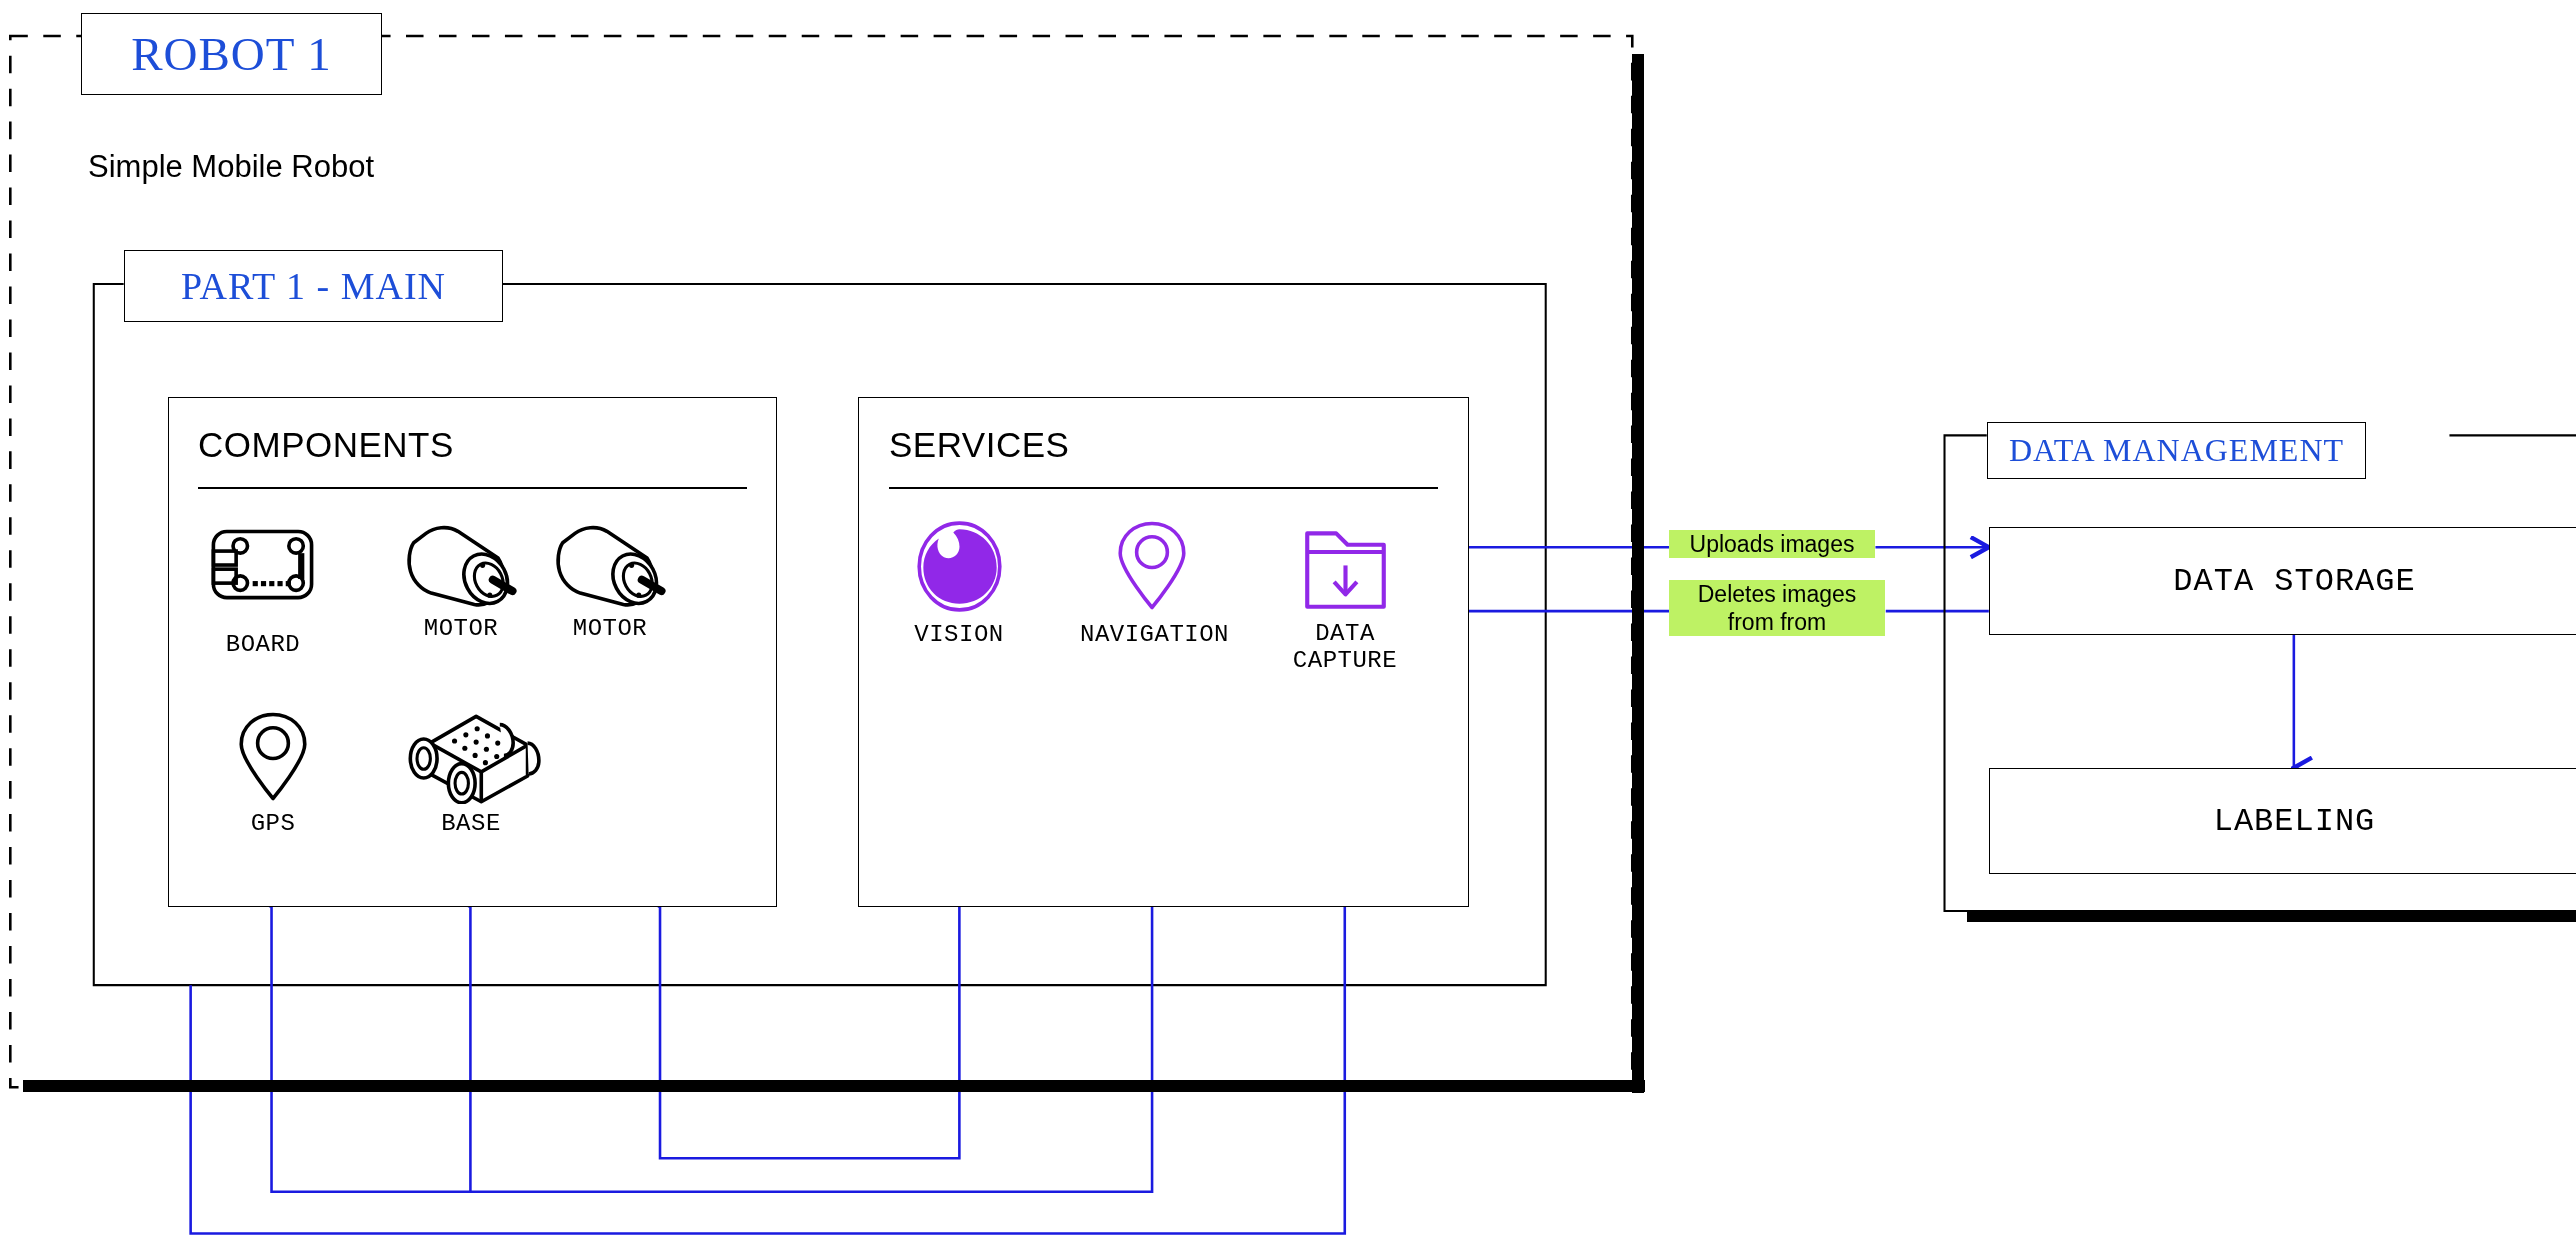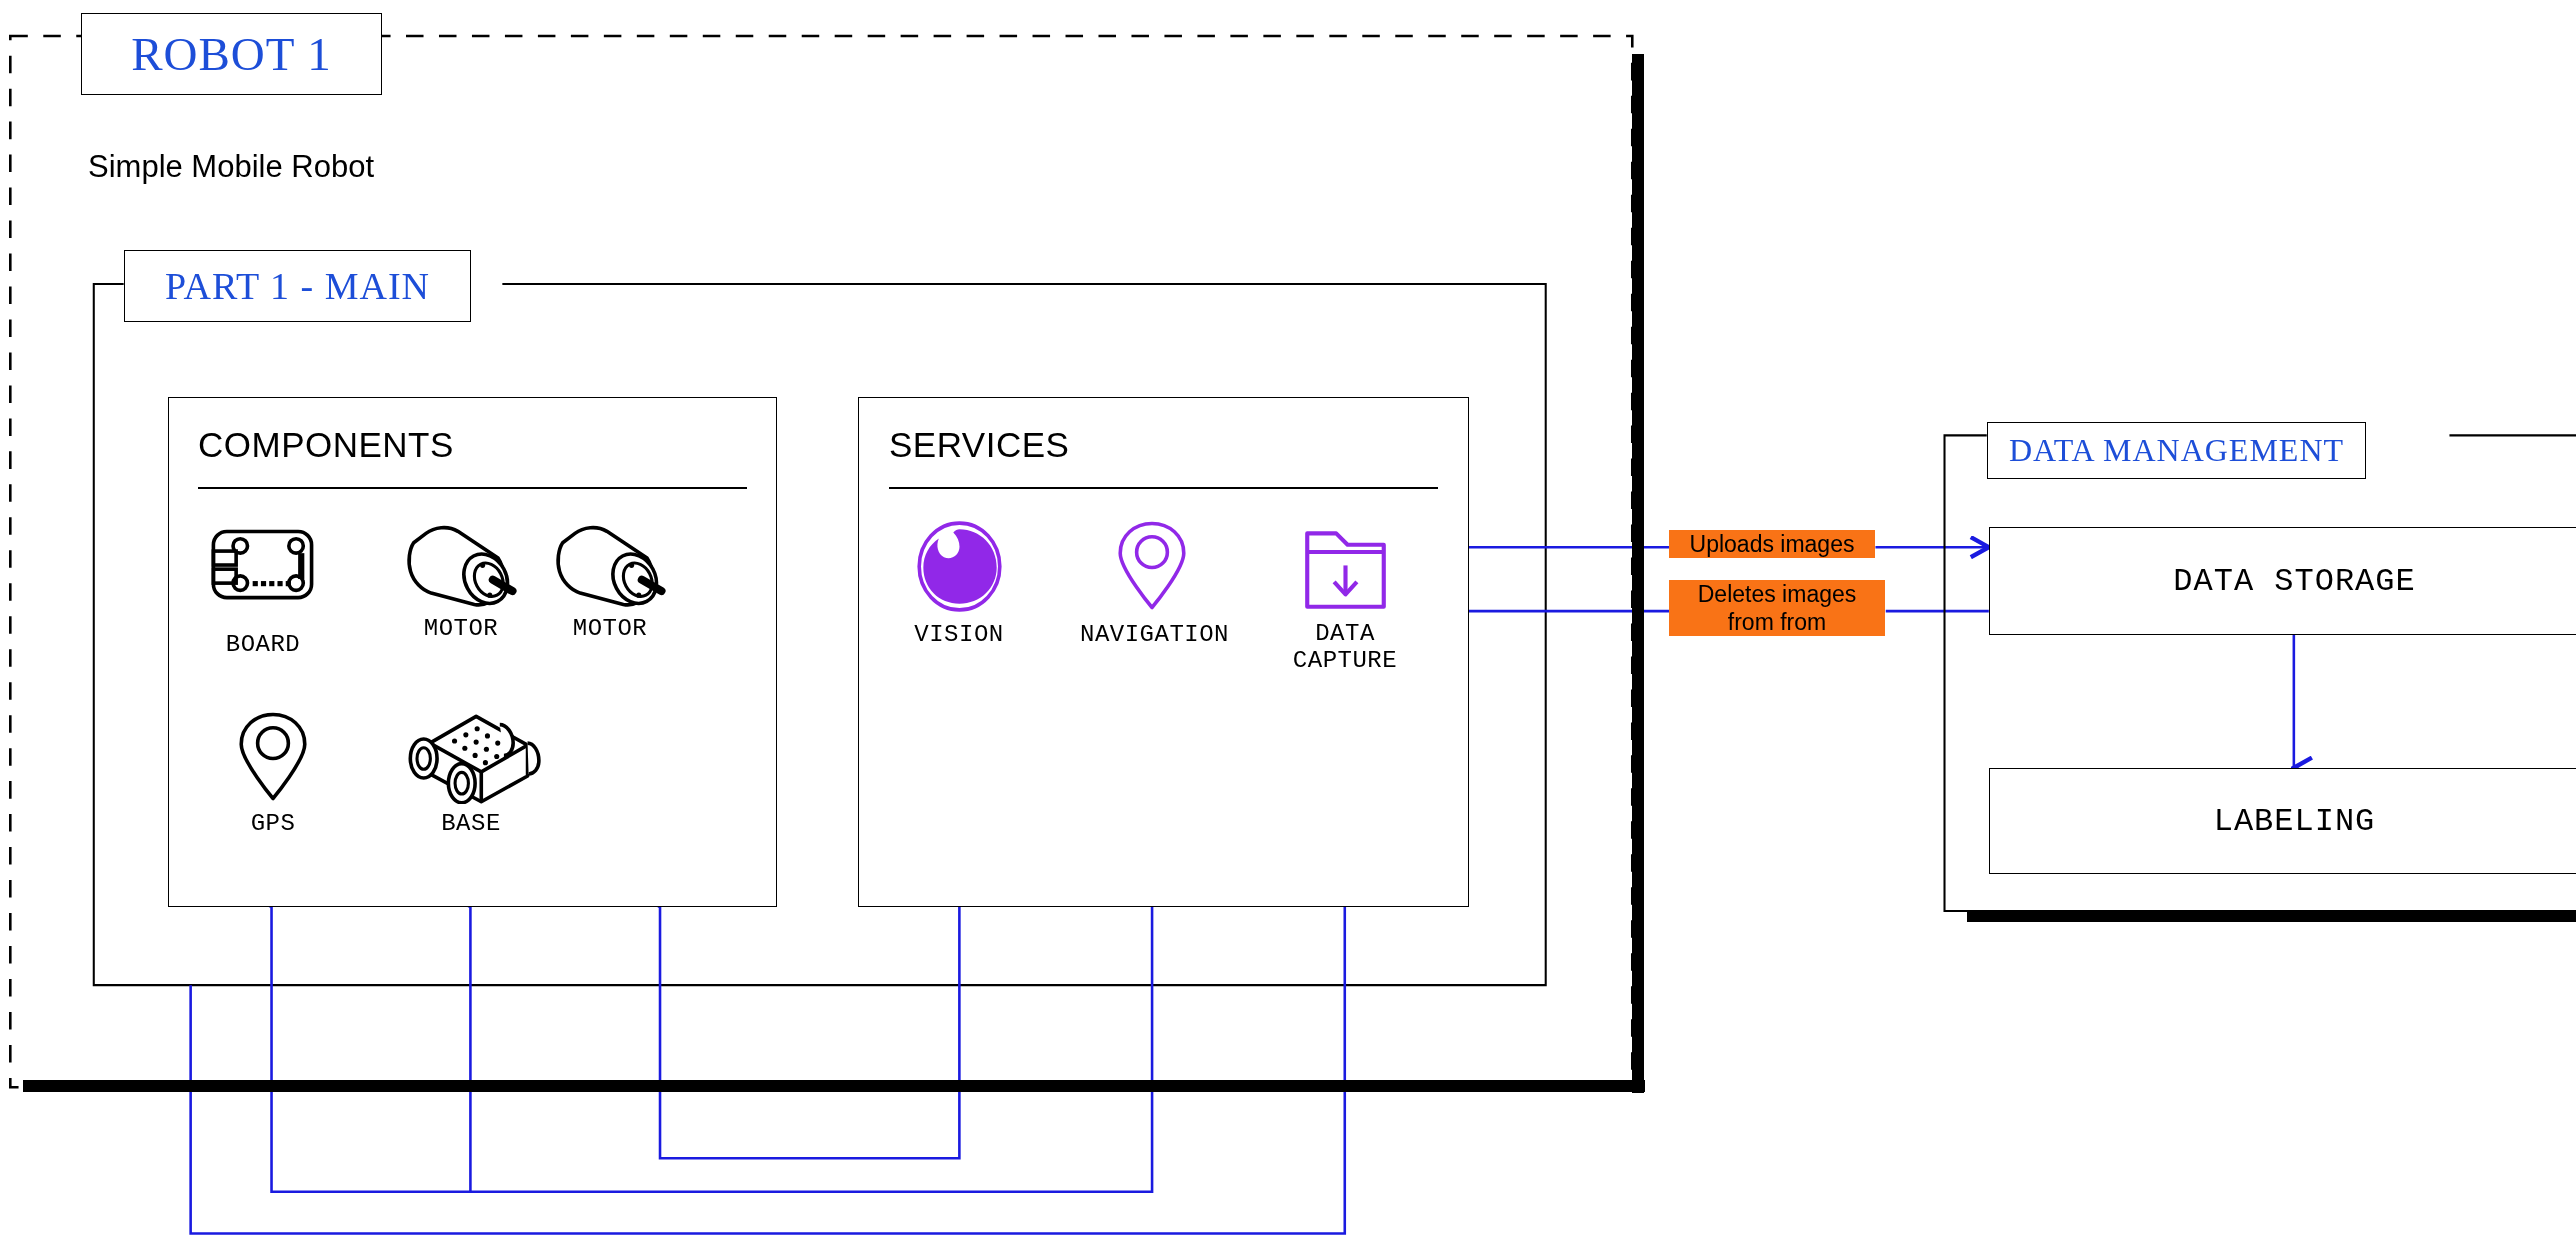--- a/index.html
+++ b/index.html
@@ -40,21 +40,21 @@
   .dm-box{
     position:absolute;border:1.5px solid #000;background:#fff;box-sizing:border-box;
     display:flex;align-items:center;justify-content:center;
   }
   .dm-box span{
     font-family:"Liberation Mono","DejaVu Sans Mono",monospace;
     letter-spacing:1px;color:#000;
   }
 
   .edge-label{
-    position:absolute;background:#f97316;text-align:center;
+    position:absolute;background:#bef264;text-align:center;
     font-family:"Liberation Sans","DejaVu Sans",sans-serif;color:#000;
     line-height:1.22;padding:0 3.1px;box-sizing:border-box;
   }
   .subtitle{
     position:absolute;font-family:"Liberation Sans","DejaVu Sans",sans-serif;color:#000;
   }
   .shadow{position:absolute;background:#000;}
 </style>
 </head>
 <body>
@@ -117,21 +117,21 @@
 
   <div class="shadow" style="left:1632px;top:54px;width:12.4px;height:1039px;"></div>
   <div class="shadow" style="left:23px;top:1080px;width:1622px;height:12.4px;"></div>
 
   <div class="title-box" style="left:81px;top:13px;width:301px;height:82px;">
     <span style="font-size:47px;">ROBOT 1</span>
   </div>
 
   <div class="subtitle" style="left:88px;top:149px;font-size:31px;">Simple Mobile Robot</div>
 
-  <div class="title-box" style="left:124px;top:250px;width:347px;height:72px;">
+  <div class="title-box" style="left:124px;top:250px;width:379px;height:72px;">
     <span style="font-size:38px;">PART 1 - MAIN</span>
   </div>
 
   <div class="panel" style="left:168px;top:397px;width:609px;height:510px;"></div>
 
   <div class="panel-title" style="left:198px;top:425px;font-size:35px;">COMPONENTS</div>
   <div class="panel-rule" style="left:198px;top:487px;width:549px;"></div>
 
   <div class="item" style="left:191px;top:515px;width:144px;">
     <div class="icon-holder" style="height:93px;">

